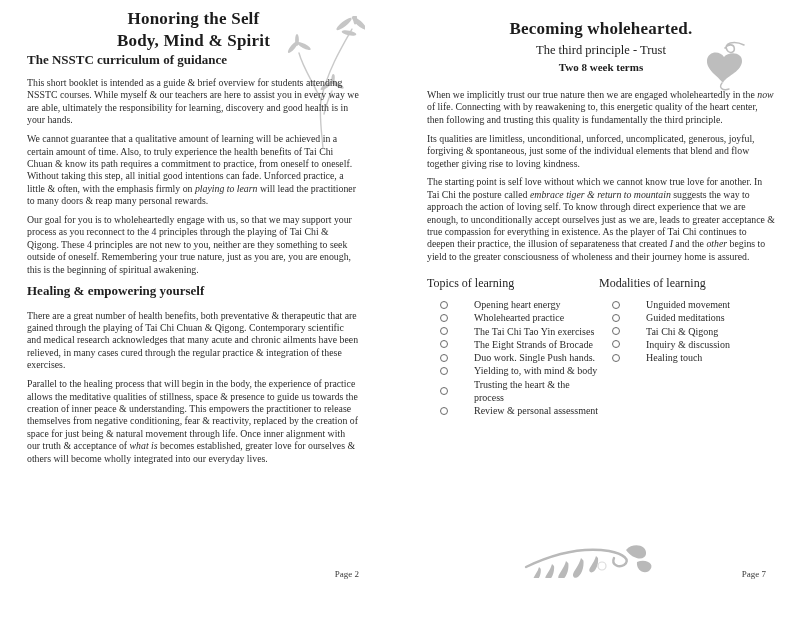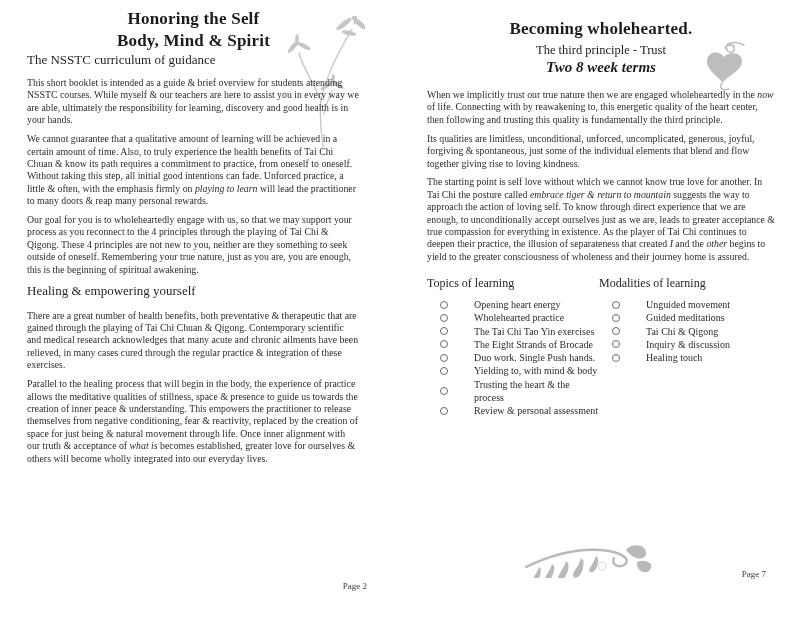--- a/index.html
+++ b/index.html
@@ -15,43 +15,43 @@
   .page-left .content{width:333px;}
   .page-right .content{width:348px;}
 
   .page-title{
     text-align:center;font-weight:bold;color:#1c1c1c;
     font-size:17px;line-height:22px;letter-spacing:.2px;
   }
   .page-left .title-block{padding-top:8px;}
   .page-right .title-block{padding-top:18px;text-align:center;}
   .r-sub{font-weight:normal;font-size:12.5px;line-height:16px;margin-top:2px;color:#1c1c1c;}
-  .r-term{font-weight:bold;font-size:15px;line-height:13px;margin-top:3px;color:#1c1c1c;font-style:italic;}
-
-  h2.sec{font-size:13px;line-height:15px;font-weight:normal;color:#1f1f1f;margin:0;}
+  .r-term{font-weight:bold;font-size:11px;line-height:13px;margin-top:3px;color:#1c1c1c;}
+
+  h2.sec{font-size:13px;line-height:15px;font-weight:bold;color:#1f1f1f;margin:0;}
   .sec1{margin-top:16px;}
   .sec2{margin-top:20px;}
   .paras{margin-top:10px;}
   .paras2{margin-top:12px;}
   .r-paras{margin-top:15px;text-align:left;}
   p.body{font-size:9.8px;line-height:12.4px;margin:0 0 6.5px 0;}
 
   .learn{display:flex;margin-top:13px;}
   .learn-col-1{width:172px;flex:none;}
   .learn-col-2{flex:1;}
   h3.learn-h{font-size:12px;line-height:14px;font-weight:normal;margin:0 0 8px 0;color:#1f1f1f;}
   .lis{margin-left:13px;}
   .li{display:flex;align-items:center;font-size:10px;line-height:13.2px;gap:21px;}
   .bullet{
     width:6px;height:6px;border:1px solid #6a6a6a;border-radius:50%;
     margin-right:5px;flex:none;background:#fff;
     box-shadow:inset 0.5px 0.5px 0 rgba(255,255,255,.9);
   }
   .pagenum{position:absolute;font-size:9px;color:#3a3a3a;top:569px;z-index:1;}
-  .pagenum-left{right:33px;margin-top:12px;}
+  .pagenum-left{right:41px;}
   .pagenum-right{right:34px;}
 
   .deco{position:absolute;z-index:0;pointer-events:none;}
   .deco-plant{left:283px;top:16px;}
   .deco-heart{left:300px;top:40px;}
   .deco-flourish{left:123px;top:542px;}
 </style>
 </head>
 <body>
 

